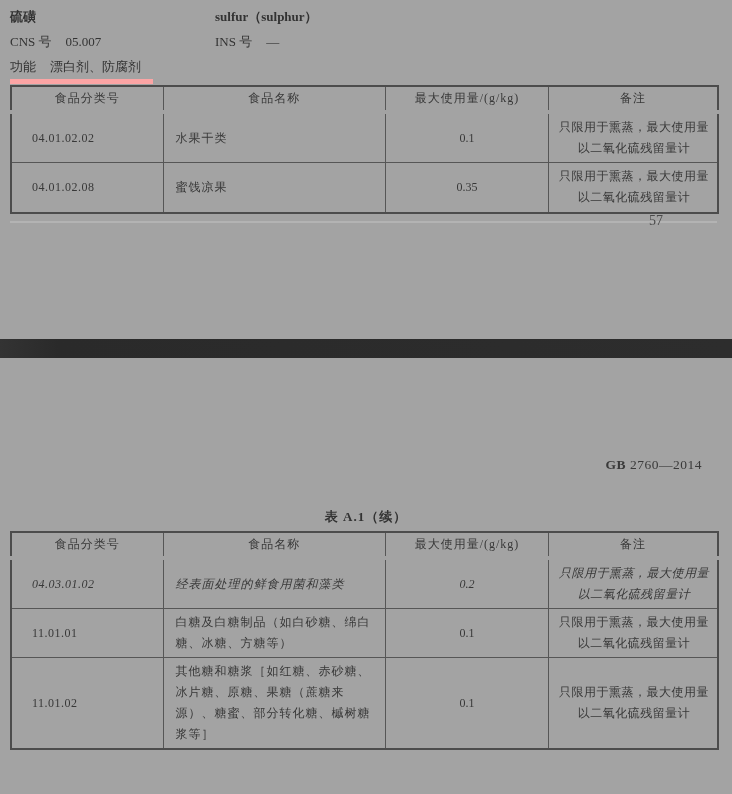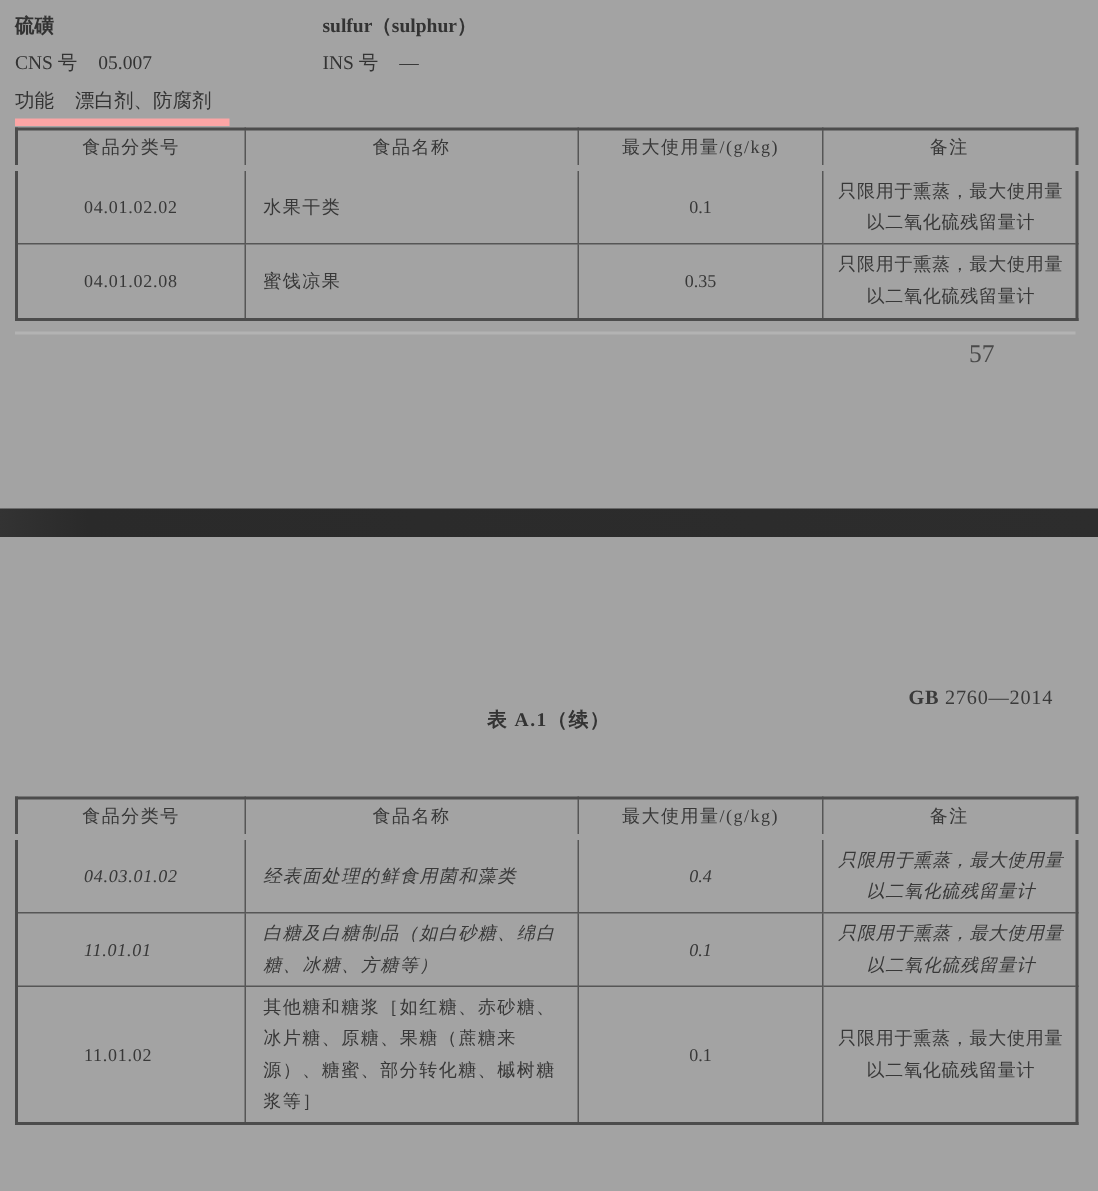--- a/index.html
+++ b/index.html
@@ -42,50 +42,50 @@
   .gb-table thead th {
     font-weight: normal;
     text-align: center;
     border-bottom: 4px solid #a3a3a3;
     letter-spacing: 1px;
   }
   .col-code   { width: 21.5%; }
   .col-food   { width: 31.5%; }
   .col-max    { width: 23%; }
   .col-remark { width: 24%; }
-  .cell-code   { text-align: left; padding-left: 44px; letter-spacing: 0.5px; }
+  .cell-code   { text-align: left; padding-left: 20px; letter-spacing: 0.5px; }
   .cell-food   { text-align: left; padding: 3px 6px 3px 12px; letter-spacing: 1px; }
   .cell-max    { text-align: center; }
   .cell-remark { text-align: center; padding: 3px 6px 3px 8px; letter-spacing: 0.5px; }
 
   .t1-pos { position: absolute; top: 85px; left: 10px; }
   .t2-pos { position: absolute; top: 531px; left: 10px; }
 
   
   .footer-rule {
     position: absolute; top: 221px; left: 10px;
     width: 707px; height: 2px; background: #b3b3b3;
   }
   .page-number {
-    position: absolute; top: 226px; right: 69px;
-    font-size: 17px; color: #4a4a4a;
+    position: absolute; top: 213px; right: 69px;
+    font-size: 14px; color: #4a4a4a;
   }
   .scan-band {
     position: absolute; top: 339px; left: 0;
     width: 732px; height: 19px;
     background: linear-gradient(90deg, #333333 0%, #2a2a2a 8%, #2d2d2d 100%);
   }
 
   
   .standard-code {
     position: absolute; top: 457px; right: 30px;
     font-size: 13.5px; color: #3a3a3a; letter-spacing: 0.5px;
   }
   .table-title {
-    position: absolute; top: 471px; left: 0;
+    position: absolute; top: 508px; left: 0;
     width: 732px; text-align: center;
     font-size: 13px; font-weight: bold; letter-spacing: 1px;
   }
 </style>
 </head>
 <body>
 
 <div class="page">
 
   <div class="entry-header">
@@ -153,24 +153,24 @@
         <th>食品分类号</th>
         <th>食品名称</th>
         <th>最大使用量/(g/kg)</th>
         <th>备注</th>
       </tr>
     </thead>
     <tbody>
       <tr style="height:42px;font-style:italic;">
         <td class="cell-code">04.03.01.02</td>
         <td class="cell-food">经表面处理的鲜食用菌和藻类</td>
-        <td class="cell-max">0.4</td>
+        <td class="cell-max">0.2</td>
         <td class="cell-remark">只限用于熏蒸，最大使用量以二氧化硫残留量计</td>
       </tr>
-      <tr style="height:46px;font-style:italic;">
+      <tr style="height:46px;">
         <td class="cell-code">11.01.01</td>
         <td class="cell-food">白糖及白糖制品（如白砂糖、绵白糖、冰糖、方糖等）</td>
         <td class="cell-max">0.1</td>
         <td class="cell-remark">只限用于熏蒸，最大使用量以二氧化硫残留量计</td>
       </tr>
       <tr style="height:60px;">
         <td class="cell-code">11.01.02</td>
         <td class="cell-food">其他糖和糖浆［如红糖、赤砂糖、冰片糖、原糖、果糖（蔗糖来源）、糖蜜、部分转化糖、槭树糖浆等］</td>
         <td class="cell-max">0.1</td>
         <td class="cell-remark">只限用于熏蒸，最大使用量以二氧化硫残留量计</td>

